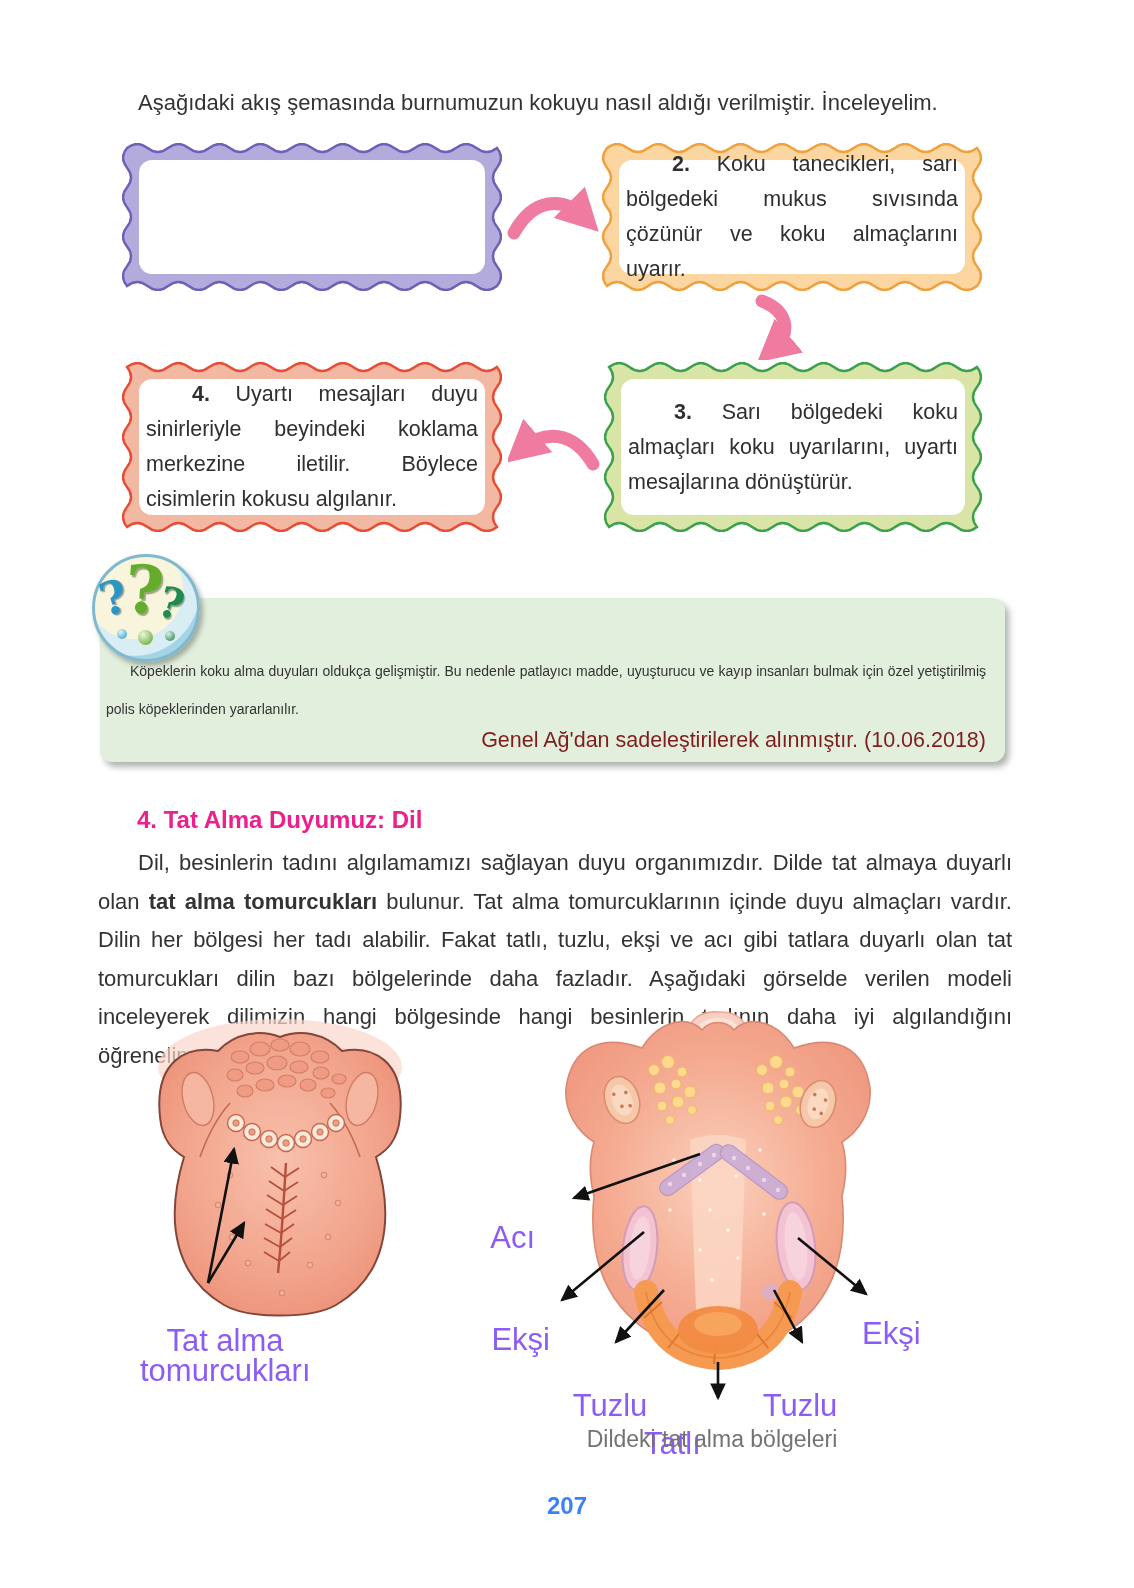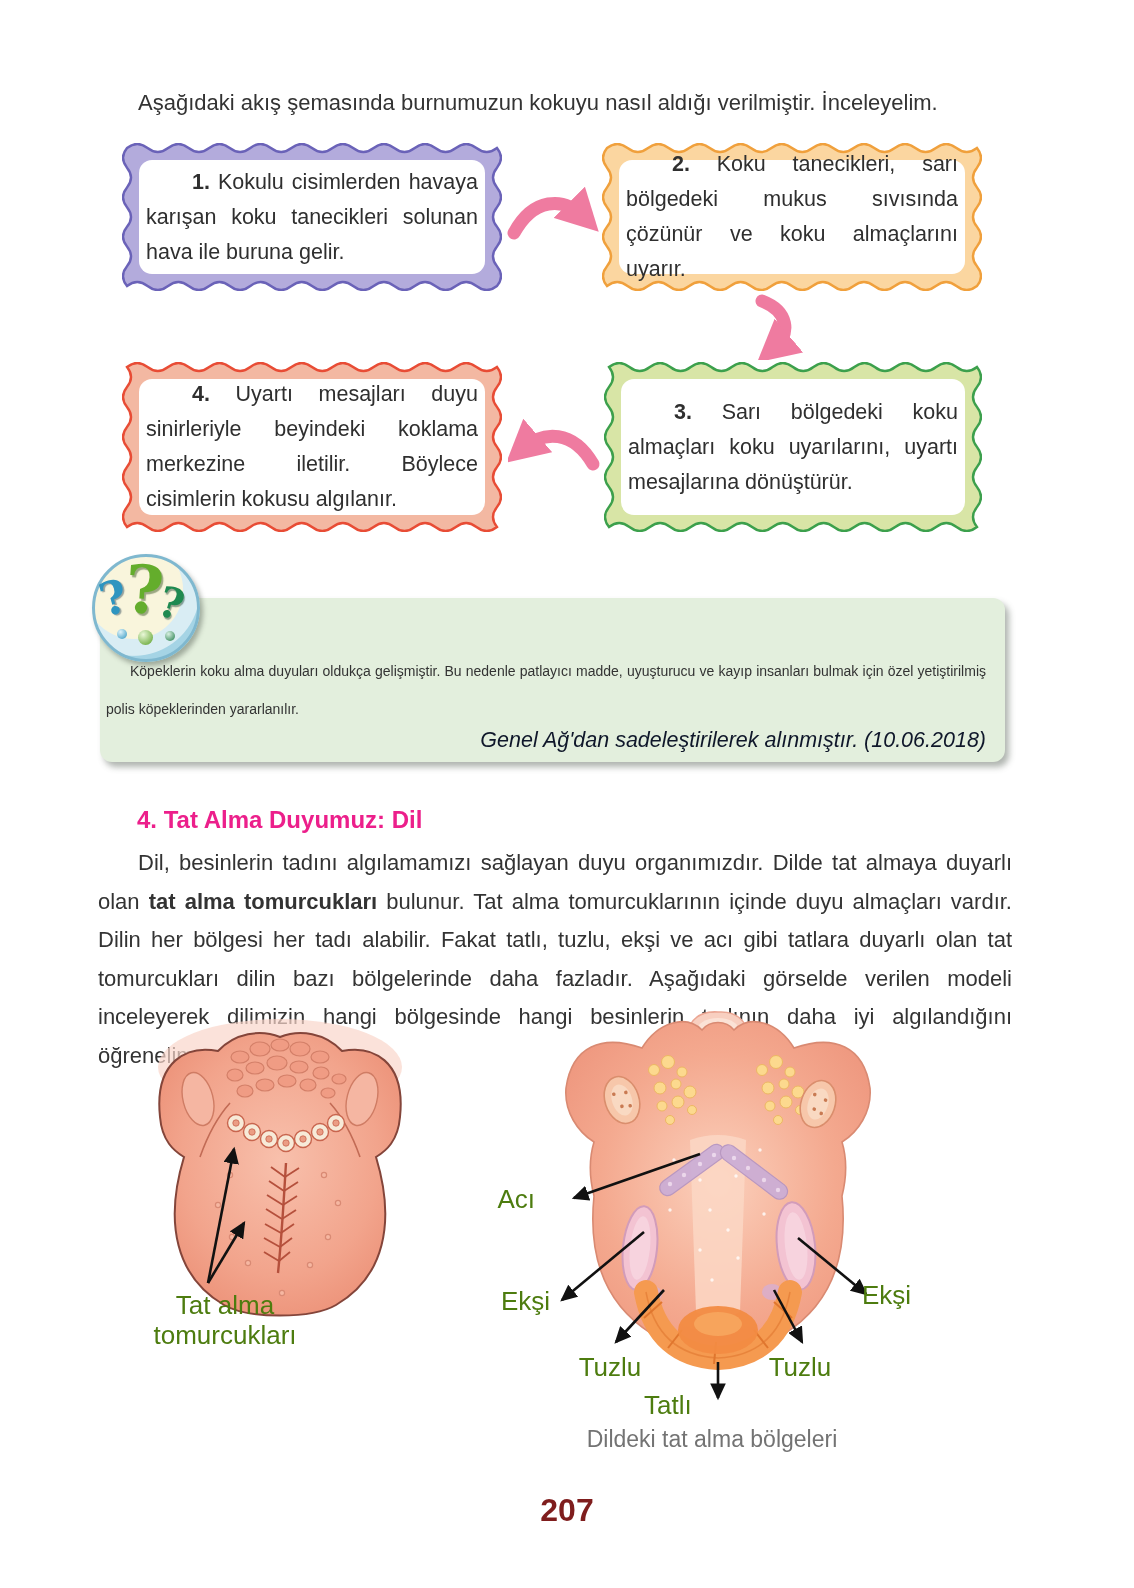--- a/index.html
+++ b/index.html
@@ -46,57 +46,54 @@
   .q3{left:64px;top:22px;font-size:42px;color:#1f8a50;transform:rotate(16deg);text-shadow:1.5px 1.5px 1px rgba(20,60,40,.45);}
   .ball{position:absolute;border-radius:50%;}
   .b1{left:22px;top:72px;width:10px;height:10px;background:radial-gradient(circle at 35% 30%,#dff3fa,#2e95c0);}
   .b2{left:43px;top:73px;width:15px;height:15px;background:radial-gradient(circle at 35% 30%,#eaf8d8,#569e23);}
   .b3{left:70px;top:74px;width:10px;height:10px;background:radial-gradient(circle at 35% 30%,#d8f0e2,#1f7a46);}
   .dyk-body{
     left:106px;top:652px;width:880px;font-size:14px;line-height:38px;
     text-align:justify;text-indent:24px;color:#333;
   }
   .dyk-attrib{
-    left:106px;top:728px;width:880px;text-align:right;font-style:italic;font-size:21.5px;color:#0f172a;
+    left:106px;top:728px;width:880px;text-align:right;font-size:21.5px;color:#7f1d1d;
   }
 
   .sec-heading{left:137px;top:806px;font-size:24px;font-weight:bold;color:var(--heading-pink,#ec1f8b);}
   .sec-para{
     left:98px;top:822px;width:914px;font-size:22px;line-height:38.6px;
     text-align:justify;text-indent:40px;color:#333;
   }
 
   
-  .fig-label{position:absolute;font-size:26px;color:#4d7c0f;}
+  .fig-label{position:absolute;font-size:31px;color:#8b5cf6;margin-top:36px;}
   .lbl-left-fig{left:140px;top:1290px;width:170px;text-align:center;line-height:30px;}
   .lbl-aci{left:440px;top:1184px;width:95px;text-align:right;}
   .lbl-eksi-left{left:455px;top:1286px;width:95px;text-align:right;}
   .lbl-eksi-right{left:862px;top:1280px;width:110px;text-align:left;}
   .lbl-tuzlu-left{left:558px;top:1352px;width:104px;text-align:center;}
   .lbl-tuzlu-right{left:748px;top:1352px;width:104px;text-align:center;}
   .lbl-tatli{left:644px;top:1390px;width:104px;text-align:left;}
   .fig-caption{left:412px;top:1426px;width:600px;text-align:center;font-size:23px;color:#737373;}
 
-  .page-number{left:0;top:1492px;width:1134px;text-align:center;font-size:32px;font-weight:bold;color:#7f1d1d;}
+  .page-number{left:0;top:1492px;width:1134px;text-align:center;font-size:24px;font-weight:bold;color:#3b82f6;}
 </style>
 </head>
 <body>
 
 <div class="page">
 
   <div class="abs intro">Aşağıdaki akış şemasında burnumuzun kokuyu nasıl aldığı verilmiştir. İnceleyelim.</div>
 
   <div class="wavy-box" style="left:122px;top:143px;width:380px;height:148px;">
       <svg class="wavybg" width="380" height="148" viewBox="0 0 380 148">
         <path d="M 5 5 q 10.277777777777779 -8 20.555555555555557 0 t 20.555555555555557 0 t 20.555555555555557 0 t 20.555555555555557 0 t 20.555555555555557 0 t 20.555555555555557 0 t 20.555555555555557 0 t 20.555555555555557 0 t 20.555555555555557 0 t 20.555555555555557 0 t 20.555555555555557 0 t 20.555555555555557 0 t 20.555555555555557 0 t 20.555555555555557 0 t 20.555555555555557 0 t 20.555555555555557 0 t 20.555555555555557 0 t 20.555555555555557 0 q 8 9.857142857142858 0 19.714285714285715 t 0 19.714285714285715 t 0 19.714285714285715 t 0 19.714285714285715 t 0 19.714285714285715 t 0 19.714285714285715 t 0 19.714285714285715 q -10.277777777777779 8 -20.555555555555557 0 t -20.555555555555557 0 t -20.555555555555557 0 t -20.555555555555557 0 t -20.555555555555557 0 t -20.555555555555557 0 t -20.555555555555557 0 t -20.555555555555557 0 t -20.555555555555557 0 t -20.555555555555557 0 t -20.555555555555557 0 t -20.555555555555557 0 t -20.555555555555557 0 t -20.555555555555557 0 t -20.555555555555557 0 t -20.555555555555557 0 t -20.555555555555557 0 t -20.555555555555557 0 q -8 -9.857142857142858 0 -19.714285714285715 t 0 -19.714285714285715 t 0 -19.714285714285715 t 0 -19.714285714285715 t 0 -19.714285714285715 t 0 -19.714285714285715 t 0 -19.714285714285715 Z" fill="#b3abdc" stroke="#6a62b8" stroke-width="2.4"></path>
         <rect x="17" y="17" width="346" height="114" rx="13" fill="#ffffff"></rect>
       </svg>
-    <div class="box-text">
-      <p><b>1.</b><span>Kokulu cisimlerden havaya karışan koku tanecikleri solunan hava ile buruna gelir.</span></p>
-    </div>
   </div>
   <div class="wavy-box" style="left:602px;top:143px;width:380px;height:148px;">
       <svg class="wavybg" width="380" height="148" viewBox="0 0 380 148">
         <path d="M 5 5 q 10.277777777777779 -8 20.555555555555557 0 t 20.555555555555557 0 t 20.555555555555557 0 t 20.555555555555557 0 t 20.555555555555557 0 t 20.555555555555557 0 t 20.555555555555557 0 t 20.555555555555557 0 t 20.555555555555557 0 t 20.555555555555557 0 t 20.555555555555557 0 t 20.555555555555557 0 t 20.555555555555557 0 t 20.555555555555557 0 t 20.555555555555557 0 t 20.555555555555557 0 t 20.555555555555557 0 t 20.555555555555557 0 q 8 9.857142857142858 0 19.714285714285715 t 0 19.714285714285715 t 0 19.714285714285715 t 0 19.714285714285715 t 0 19.714285714285715 t 0 19.714285714285715 t 0 19.714285714285715 q -10.277777777777779 8 -20.555555555555557 0 t -20.555555555555557 0 t -20.555555555555557 0 t -20.555555555555557 0 t -20.555555555555557 0 t -20.555555555555557 0 t -20.555555555555557 0 t -20.555555555555557 0 t -20.555555555555557 0 t -20.555555555555557 0 t -20.555555555555557 0 t -20.555555555555557 0 t -20.555555555555557 0 t -20.555555555555557 0 t -20.555555555555557 0 t -20.555555555555557 0 t -20.555555555555557 0 t -20.555555555555557 0 q -8 -9.857142857142858 0 -19.714285714285715 t 0 -19.714285714285715 t 0 -19.714285714285715 t 0 -19.714285714285715 t 0 -19.714285714285715 t 0 -19.714285714285715 t 0 -19.714285714285715 Z" fill="#fbd6a0" stroke="#f0a03c" stroke-width="2.4"></path>
         <rect x="17" y="17" width="346" height="114" rx="13" fill="#ffffff"></rect>
       </svg>
     <div class="box-text">
       <p><b>2.</b><span>Koku tanecikleri, sarı bölgedeki mukus sıvısında çözünür ve koku almaçlarını uyarır.</span></p>
     </div>
   </div>

